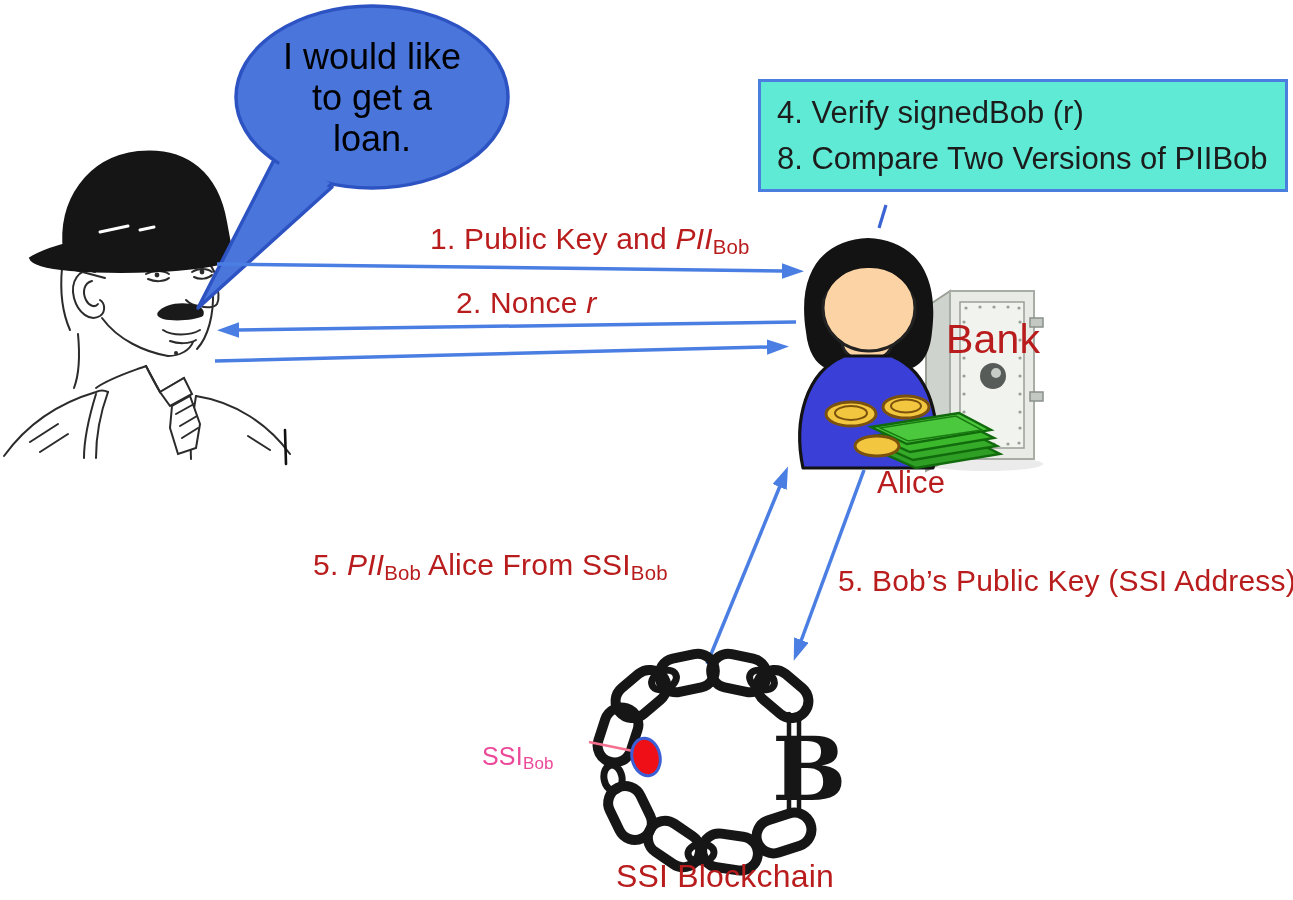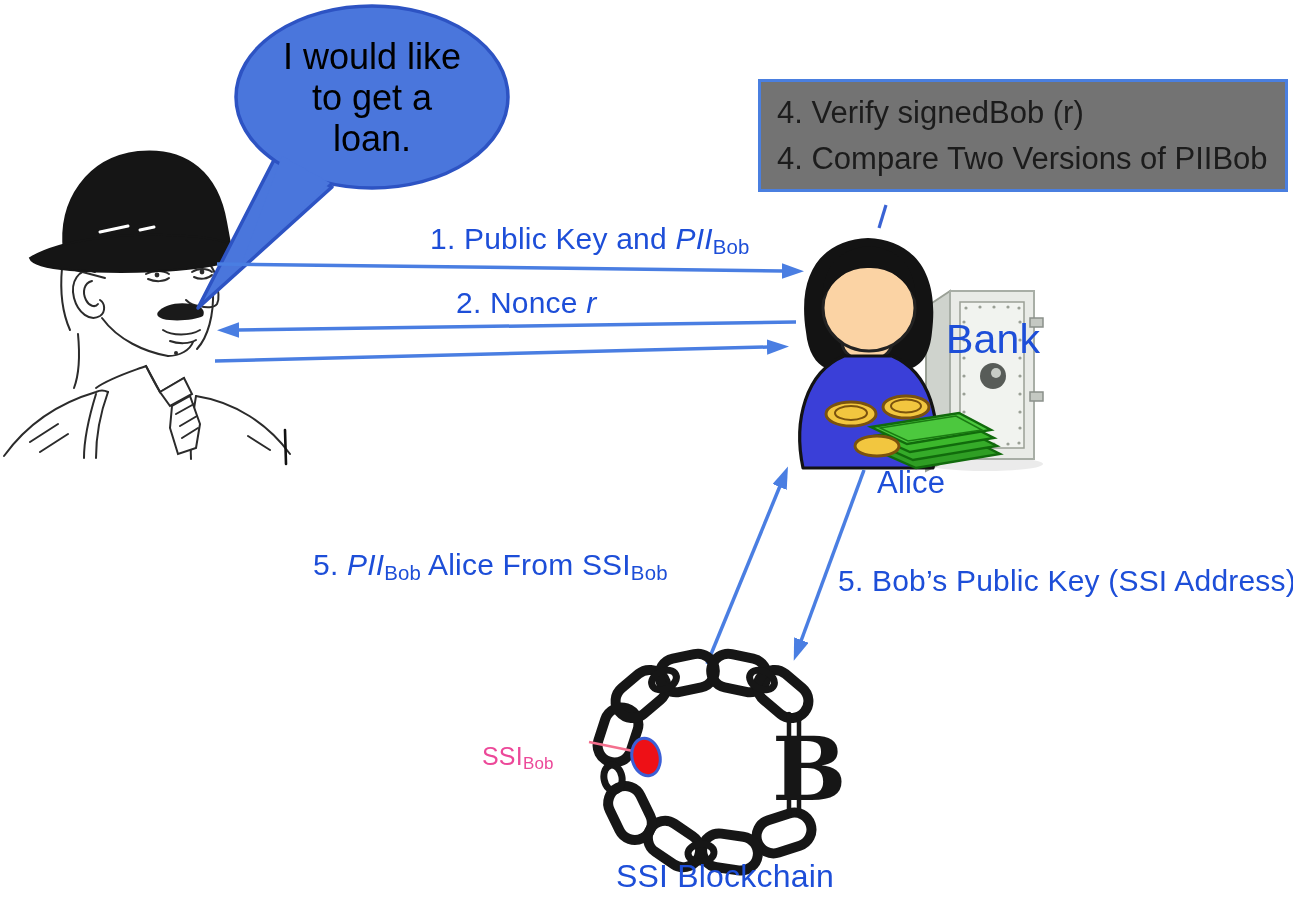--- a/index.html
+++ b/index.html
@@ -1,25 +1,25 @@
 <!DOCTYPE html>
 <html><head>
 <meta charset="utf-8">
 <style>
   html,body{margin:0;padding:0;background:#ffffff;}
   #canvas{position:relative;width:1293px;height:900px;background:#ffffff;overflow:hidden;
           font-family:"Liberation Sans","DejaVu Sans",sans-serif;}
   #fig{position:absolute;left:0;top:0;}
-  .label{position:absolute;font-size:30px;color:#1d4ed8;white-space:nowrap;letter-spacing:.2px;}
+  .label{position:absolute;font-size:30px;color:#b91c1c;white-space:nowrap;letter-spacing:.2px;}
   .label .i{font-style:italic;}
   .label .sub{font-size:.68em;vertical-align:-0.25em;}
   #bubble-text{position:absolute;left:237px;top:36px;width:270px;text-align:center;
                color:#000000;font-size:36px;line-height:1.14;}
   #verify-box{position:absolute;left:758px;top:79px;width:530px;height:113px;
-              border:3px solid #4a7fe0;box-sizing:border-box;background:#737373;
+              border:3px solid #4a7fe0;box-sizing:border-box;background:#5eead4;
               display:flex;flex-direction:column;justify-content:center;
               padding-left:16px;gap:10px;}
   #verify-box .boxline{font-size:31px;color:#1c1c1c;white-space:nowrap;}
   .msg{font-size:30px;}
   #label-bank{left:946px;top:316px;font-size:41px;}
   #label-alice{left:877px;top:465px;font-size:31px;}
   #label-ssibob{left:482px;top:742px;font-size:25px;color:#ec4899;}
   #label-chain{left:616px;top:858px;font-size:32px;}
 </style>
 </head>
@@ -192,21 +192,21 @@
   </svg>
 
   <div id="bubble-text">
     <div>I would like</div>
     <div>to get a</div>
     <div>loan.</div>
   </div>
 
   <div id="verify-box">
     <div class="boxline"><span>4. Verify </span><span class="i">signed</span><span class="sub">Bob</span><span> (</span><span class="i">r</span><span>)</span></div>
-    <div class="boxline"><span>4. Compare Two Versions of </span><span class="i">PII</span><span class="sub">Bob</span></div>
+    <div class="boxline"><span>8. Compare Two Versions of </span><span class="i">PII</span><span class="sub">Bob</span></div>
   </div>
 
   <div class="label msg" style="left:430px;top:222px;"><span>1. Public Key and </span><span class="i">PII</span><span class="sub">Bob</span></div>
   <div class="label msg" style="left:456px;top:286px;"><span>2. Nonce </span><span class="i">r</span></div>
   <div class="label msg" style="left:313px;top:548px;"><span>5. </span><span class="i">PII</span><span class="sub">Bob</span><span> Alice From SSI</span><span class="sub">Bob</span></div>
   <div class="label msg" style="left:838px;top:564px;"><span>5. Bob’s Public Key (SSI Address)</span></div>
 
   <div class="label" id="label-bank">Bank</div>
   <div class="label" id="label-alice">Alice</div>
   <div class="label" id="label-ssibob"><span>SSI</span><span class="sub">Bob</span></div>

